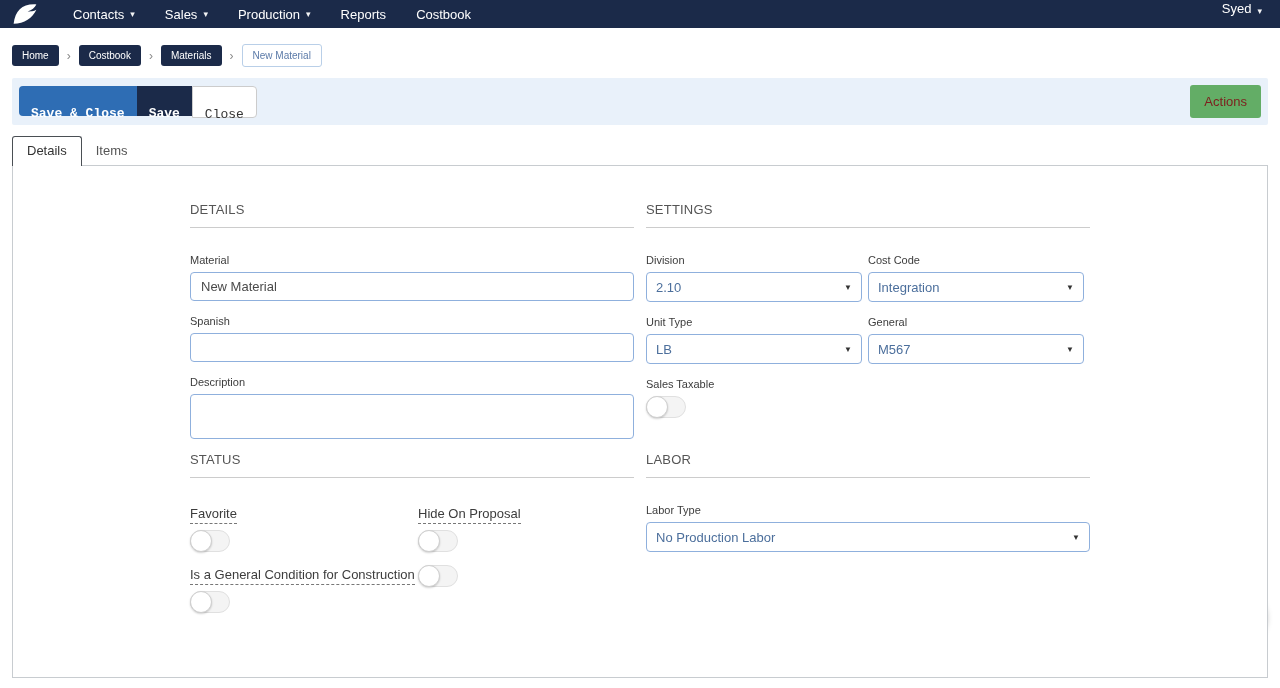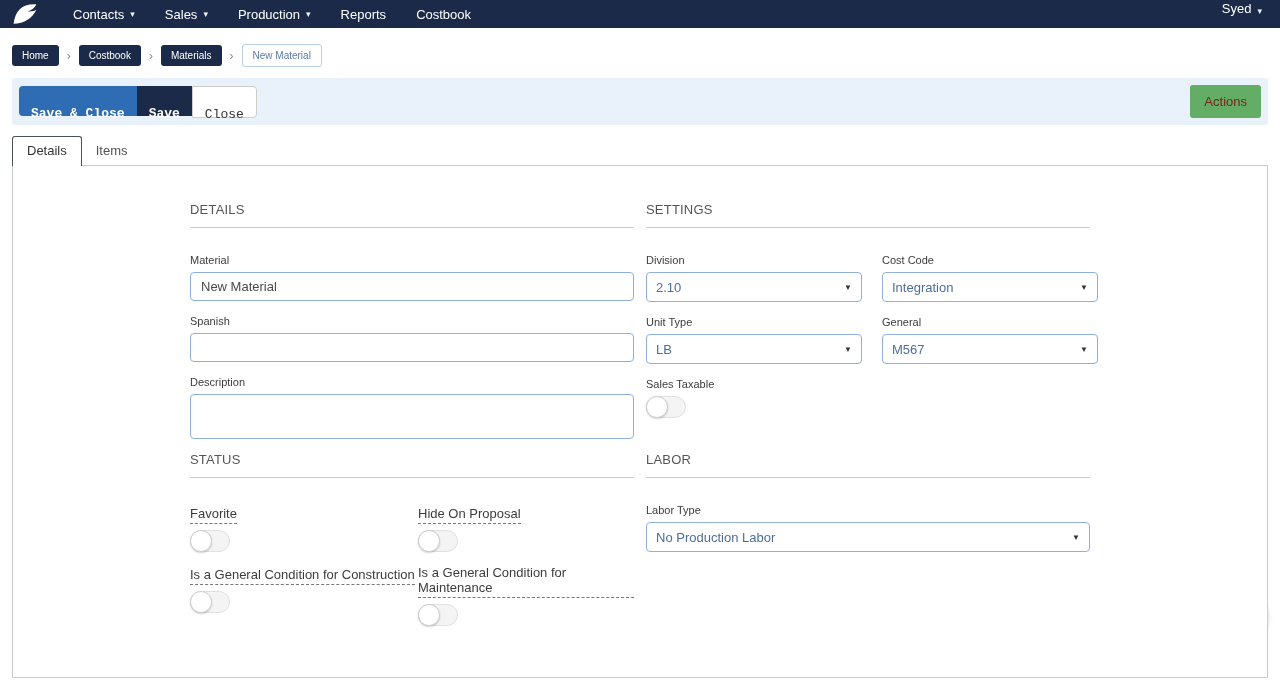--- a/index.html
+++ b/index.html
@@ -191,21 +191,21 @@
     align-items: center;
     justify-content: space-between;
     padding: 0 9px;
     cursor: pointer;
   }
   .select-value { font-size: 13px; color: #4c6f9c; }
   .select-caret { font-size: 8px; color: #333; }
   .two-col {
     display: grid;
     grid-template-columns: 216px 216px;
-    column-gap: 20px;
+    column-gap: 6px;
     margin-bottom: 14px;
   }
   .status-grid {
     display: grid;
     grid-template-columns: 228px 216px;
     row-gap: 13px;
   }
   .toggle {
     width: 40px; height: 22px;
     border-radius: 12px;
@@ -338,21 +338,20 @@
             <div class="toggle-knob"></div>
           </div>
         </div>
         <div>
           <span class="hint-label">Is a General Condition for Construction</span>
           <div class="toggle">
             <div class="toggle-knob"></div>
           </div>
         </div>
         <div>
-          <span class="hint-label">Is a General Condition for Maintenance</span>
           <div class="toggle">
             <div class="toggle-knob"></div>
           </div>
         </div>
       </div>
     </div>
 
     <div class="col-right">
       <div class="sec-top">
         <div class="section-heading">SETTINGS</div>

